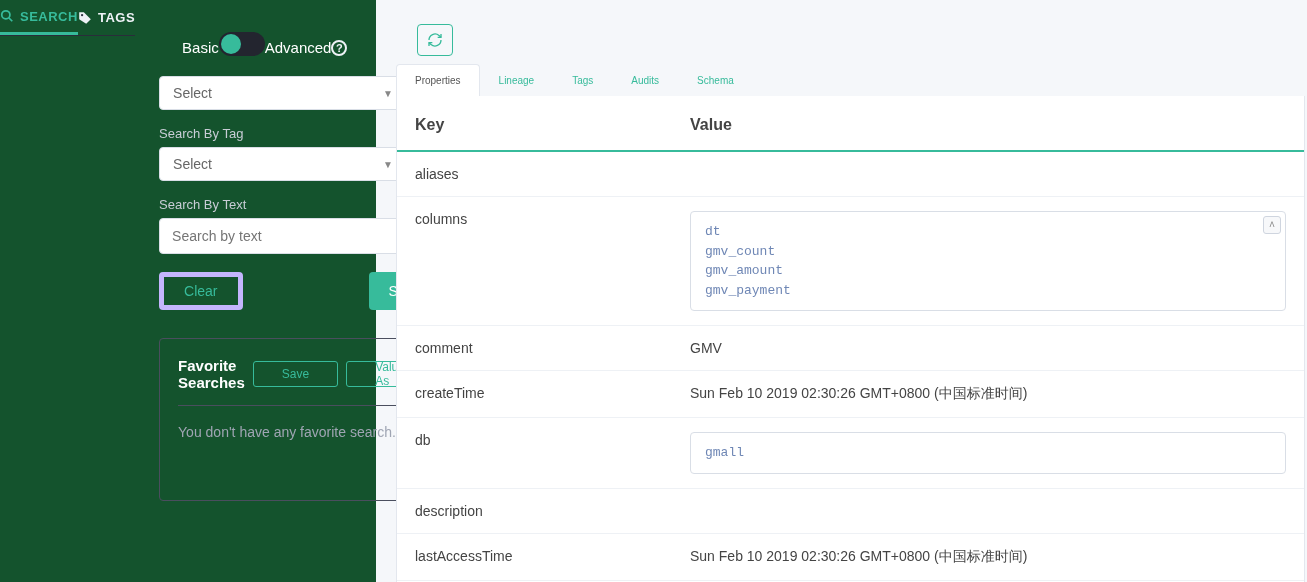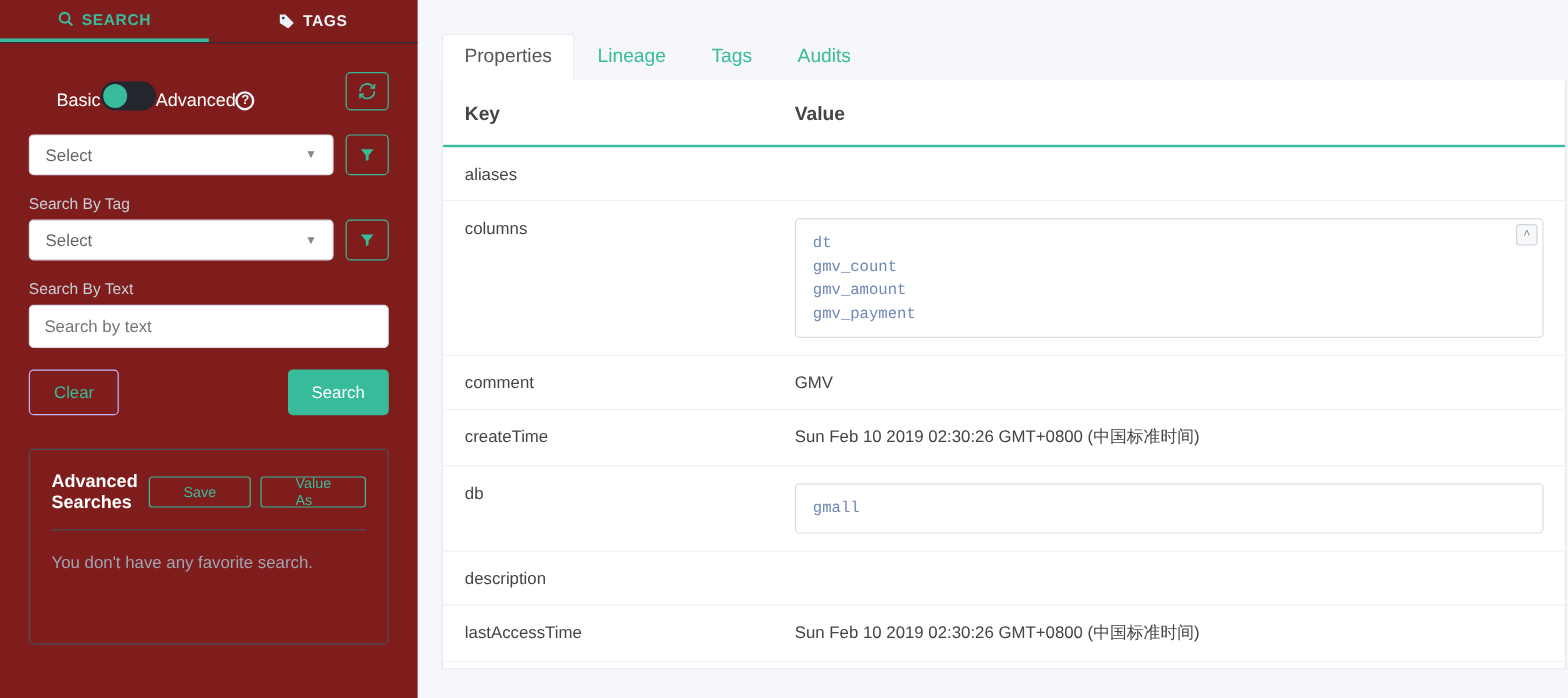--- a/index.html
+++ b/index.html
@@ -1,53 +1,53 @@
 <!DOCTYPE html>
 <html><head>
 <meta charset="utf-8">
 <style>
   * { box-sizing: border-box; margin: 0; padding: 0; }
   body { font-family: -apple-system, BlinkMacSystemFont, "Segoe UI", Arial, sans-serif; font-size: 14px; color: #333; background: #f5f7fa; }
   .app { display: flex; width: 1307px; height: 582px; overflow: hidden; }
 
   
-  .sidebar { width: 348px; background: #7f1d1d; color: #eef2f6; display: flex; flex-direction: column; flex-shrink: 0; }
+  .sidebar { width: 376px; background: #14532d; color: #eef2f6; display: flex; flex-direction: row; flex-shrink: 0; }
   .sb-tabs { display: flex; height: 36px; border-bottom: 1px solid #2a2d3a; }
   .sb-tab { flex: 1; display: flex; align-items: center; justify-content: center; gap: 6px; font-size: 13px; font-weight: 700; letter-spacing: 0.5px; cursor: pointer; color: #eef2f6; }
   .sb-tab.active { color: #37bb9b; border-bottom: 3px solid #37bb9b; }
   .sb-body { padding: 24px 24px 24px 24px; }
   .toggle-row { display: flex; align-items: flex-end; margin-bottom: 20px; margin-left: 23px; }
   .toggle-row .label { font-size: 15px; color: #fff; }
   .toggle { width: 46px; height: 24px; background: #23252f; border-radius: 24px; position: relative; cursor: pointer; }
   .toggle .knob { width: 20px; height: 20px; background: #37bb9b; border-radius: 50%; position: absolute; top: 2px; left: 2px; }
   .help-icon { width: 16px; height: 16px; border: 2px solid #eef2f6; border-radius: 50%; display: inline-flex; align-items: center; justify-content: center; font-size: 11px; font-weight: 700; }
   .refresh-btn { margin-left: auto; width: 36px; height: 32px; border: 1px solid #37bb9b; border-radius: 4px; display: flex; align-items: center; justify-content: center; color: #37bb9b; cursor: pointer; }
   .field-label { font-size: 13px; color: #c8cdd6; margin-bottom: 6px; }
   .field-row { display: flex; gap: 10px; align-items: center; margin-bottom: 16px; }
   .select { flex: 1; height: 34px; background: #fff; color: #666; border: 1px solid #d9dee6; border-radius: 4px; padding: 0 13px; display: flex; align-items: center; justify-content: space-between; cursor: pointer; }
   .select .caret { font-size: 10px; color: #888; }
   .filter-btn { width: 36px; height: 34px; border: 1px solid #37bb9b; border-radius: 4px; display: flex; align-items: center; justify-content: center; color: #37bb9b; cursor: pointer; }
   .text-input { width: 100%; height: 36px; background: #fff; border: 1px solid #d9dee6; border-radius: 4px; padding: 0 12px; color: #777; font-size: 14px; }
   .btn-row { display: flex; gap: 12px; margin-top: 18px; }
   .btn { height: 38px; padding: 0 20px; border-radius: 4px; display: inline-flex; align-items: center; justify-content: center; cursor: pointer; font-size: 14px; }
-  .btn-outline { border: 1px solid #c4b5fd; color: #37bb9b; background: transparent; }
+  .btn-outline { border: 5px solid #c4b5fd; color: #37bb9b; background: transparent; }
   .btn-solid { background: #37bb9b; color: #fff; margin-left: auto; }
 
   .fav-box { margin-top: 28px; border: 1px solid #4a4e5e; border-radius: 4px; padding: 18px 18px 60px 18px; }
   .fav-head { display: flex; align-items: center; gap: 8px; }
   .fav-title { color: #fff; font-size: 15px; font-weight: 600; }
   .btn-sm { height: 26px; padding: 0 28px; border: 1px solid #37bb9b; color: #37bb9b; border-radius: 3px; font-size: 12px; display: inline-flex; align-items: center; cursor: pointer; }
   .fav-head .btn-sm:first-of-type { margin-left: auto; }
   .fav-divider { border: none; border-top: 1px solid #4a4e5e; margin: 14px 0 18px 0; }
   .fav-empty { color: #9fa5b3; font-size: 14px; }
 
   
   .main { flex: 1; padding: 0 0 0 20px; overflow: hidden; }
   .tabs { display: flex; gap: 0; margin-top: 28px; }
-  .tab { padding: 10px 18px; font-size: 16px; color: #37bb9b; cursor: pointer; border: 1px solid transparent; border-bottom: none; border-radius: 4px 4px 0 0; }
+  .tab { padding: 10px 18px; font-size: 10px; color: #37bb9b; cursor: pointer; border: 1px solid transparent; border-bottom: none; border-radius: 4px 4px 0 0; margin-top: 36px; }
   .tab.active { color: #555; background: #fff; border-color: #e3e7ee; }
   .panel { border: 1px solid #e3e7ee; border-top: none; background: #fff; margin-top: 0; margin-right: 2px; overflow: auto; }
   table.props { width: 100%; border-collapse: collapse; }
   table.props th { text-align: left; font-weight: 700; color: #444; font-size: 16px; padding: 20px 18px 16px 18px; border-bottom: 2px solid #37bb9b; }
   table.props td { padding: 14px 18px; border-bottom: 1px solid #eef1f5; vertical-align: top; font-size: 14px; color: #444; }
   table.props td.keycol { width: 275px; }
   .codebox { border: 1px solid #d9dee6; border-radius: 4px; padding: 10px 14px; font-family: "Courier New", monospace; font-size: 13px; color: #6f87b5; position: relative; background:#fff; }
   .codebox .linkish { display: block; cursor: pointer; line-height: 1.5; }
   .collapse-handle { position: absolute; top: 4px; right: 4px; width: 18px; height: 18px; border: 1px solid #cfd5df; border-radius: 3px; display: flex; align-items: center; justify-content: center; font-size: 10px; color: #888; cursor: pointer; background:#f7f8fa; }
 
@@ -127,36 +127,37 @@
       <div class="field-label">Search By Text</div>
       <input class="text-input" placeholder="Search by text" style="">
 
       <div class="btn-row">
         <div class="btn btn-outline">Clear</div>
         <div class="btn btn-solid">Search</div>
       </div>
 
       <div class="fav-box">
         <div class="fav-head">
-          <span class="fav-title">Advanced Searches</span>
+          <span class="fav-title">Favorite Searches</span>
           <div class="btn-sm">Save</div>
           <div class="btn-sm">Value As</div>
         </div>
         <hr class="fav-divider">
         <div class="fav-empty">You don't have any favorite search.</div>
       </div>
     </div>
   </div>
 
   <div class="main">
     <div class="tabs">
       <div class="tab active">Properties</div>
       <div class="tab">Lineage</div>
       <div class="tab">Tags</div>
       <div class="tab">Audits</div>
+      <div class="tab">Schema</div>
     </div>
 
     <div class="panel" style="height:490px;">
       <table class="props">
         <thead>
           <tr>
             <th>Key</th>
             <th>Value</th>
           </tr>
         </thead>

